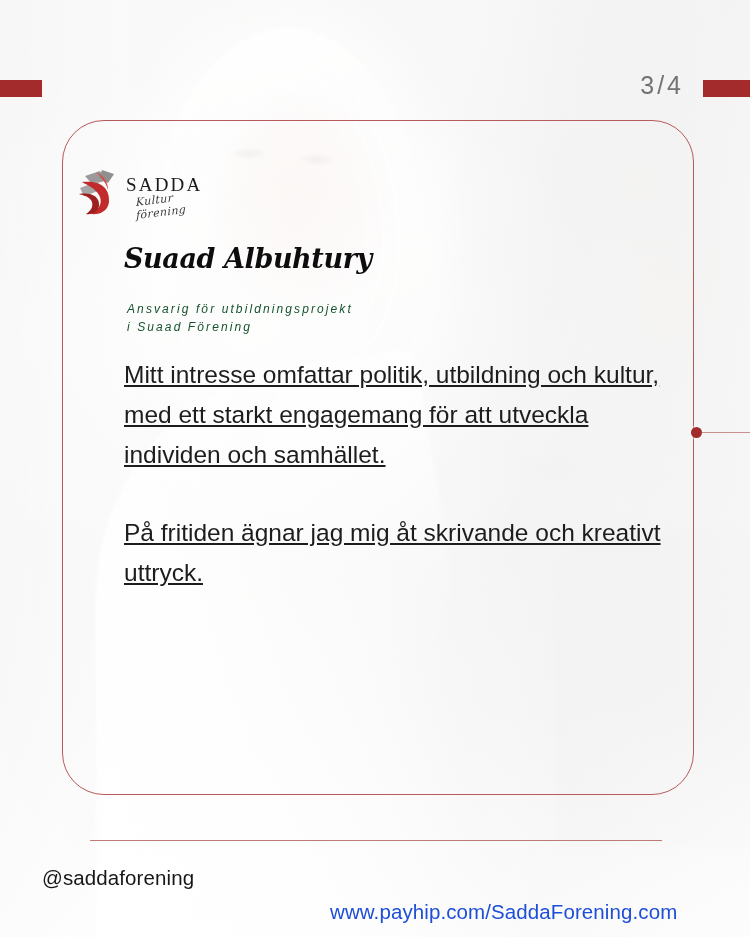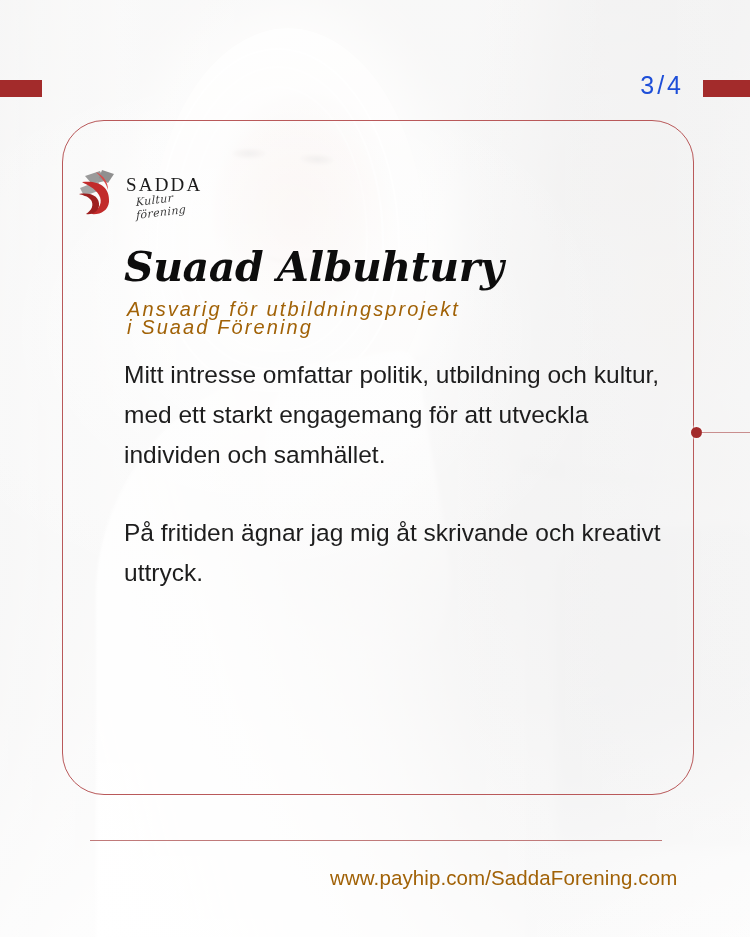--- a/index.html
+++ b/index.html
@@ -157,21 +157,21 @@
   .bar-right {
     position: absolute;
     right: 0; top: 80px;
     width: 47px; height: 17px;
     background: #A32B2B;
   }
   .page-counter {
     position: absolute;
     right: 68px; top: 71px;
     font-size: 25px;
-    color: #1d4ed8;
+    color: #737373;
     letter-spacing: 1px;
     font-family: "Liberation Sans", sans-serif;
     white-space: nowrap;
   }
   .page-counter .sep { font-weight: 300; padding: 0 2px; }
 
   
   .card {
     position: absolute;
     left: 62px; top: 120px;
@@ -224,44 +224,45 @@
     opacity: .92;
   }
 
   
   .name {
     position: absolute;
     left: 124px; top: 243px;
     font-family: "DejaVu Serif", serif;
     font-weight: bold;
     font-style: italic;
-    font-size: 41px;
+    font-size: 27px;
     color: #0d0d0d;
     letter-spacing: -0.4px;
     white-space: nowrap;
   }
   .role {
     position: absolute;
     left: 127px; top: 300px;
     width: 520px;
-    font-size: 20px;
+    font-size: 12px;
     font-style: italic;
     letter-spacing: 2.1px;
     line-height: 18px;
-    color: #a16207;
+    color: #14532d;
   }
 
   
   .body-text {
     position: absolute;
     left: 124px; top: 355px;
     width: 548px;
     font-size: 24.5px;
     line-height: 40px;
     color: #1d1d1d;
+    text-decoration: underline;
   }
   .body-text p { margin: 0 0 38px 0; }
   .body-text p:last-child { margin-bottom: 4px; }
 
   
   .footer-rule {
     position: absolute;
     left: 90px; top: 840px;
     width: 572px; height: 1px;
     background: #C07A7A;
@@ -269,23 +270,23 @@
   .footer-handle {
     position: absolute;
     left: 42px; top: 866px;
     font-size: 20.5px;
     color: #17171a;
     letter-spacing: .1px;
     white-space: nowrap;
   }
   .footer-url {
     position: absolute;
-    left: 330px; top: 866px;
+    left: 330px; top: 900px;
     font-size: 20.5px;
-    color: #a16207;
+    color: #1d4ed8;
     letter-spacing: .1px;
     white-space: nowrap;
   }
 </style>
 </head>
 <body>
 
 <div id="canvas">
 
   <div id="bg-photo">
@@ -329,15 +330,16 @@
 
   <div class="name">Suaad Albuhtury</div>
   <div class="role"><span>Ansvarig för utbildningsprojekt</span><br><span>i Suaad Förening</span></div>
 
   <div class="body-text">
     <p>Mitt intresse omfattar politik, utbildning och kultur, med ett starkt engagemang för att utveckla individen och samhället.</p>
     <p>På fritiden ägnar jag mig åt skrivande och kreativt uttryck.</p>
   </div>
 
   <div class="footer-rule"></div>
+  <div class="footer-handle">@saddaforening</div>
   <div class="footer-url">www.payhip.com/SaddaForening.com</div>
 
 </div>
 
 </body></html>

